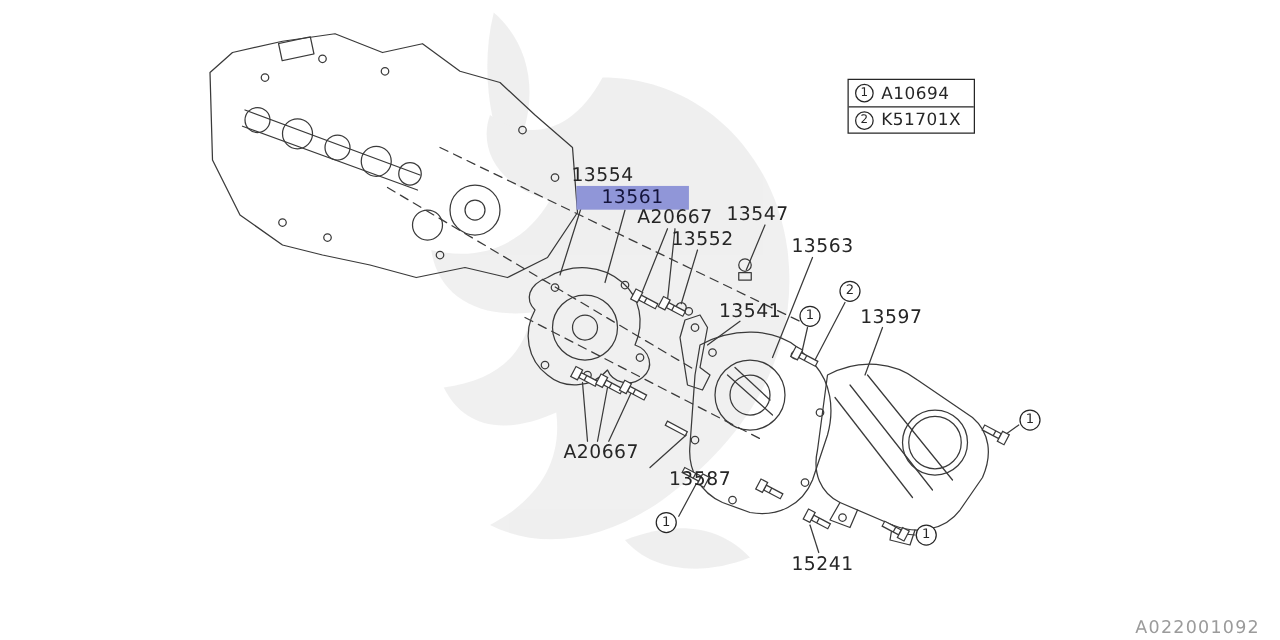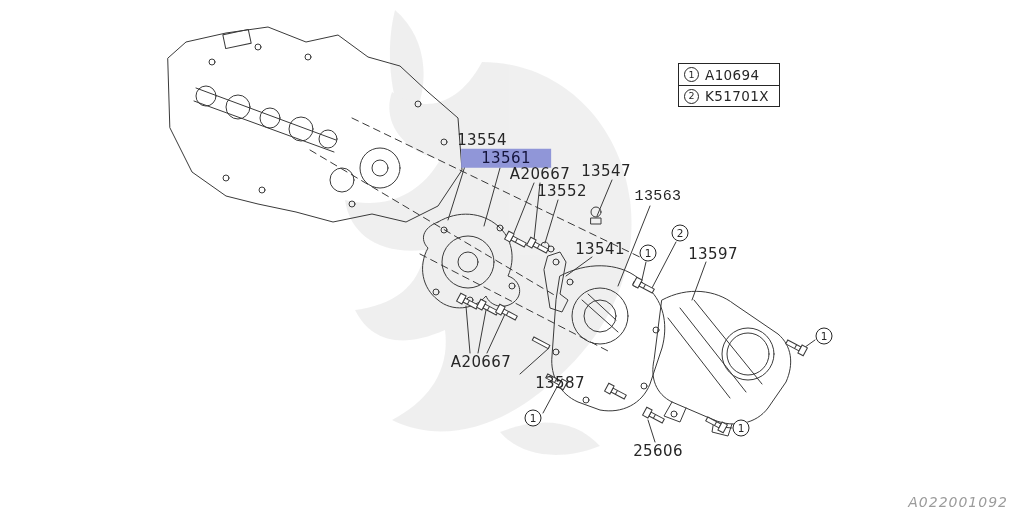--- a/index.html
+++ b/index.html
@@ -27,21 +27,21 @@
   .legend {
     position:absolute; left:678px; top:63px;
     border:1px solid var(--ink,#1d1d1d); background:#fff;
   }
   .legend-row { display:flex; align-items:center; height:21px; padding:0 2px; cursor:pointer; }
   .legend-row + .legend-row { border-top:1px solid var(--ink,#1d1d1d); }
   .legend .marker { width:15px; height:15px; margin:0 3px; font-size:9.5px; flex:0 0 auto; }
   .legend-code { font-size:13.5px; color:var(--ink,#1d1d1d); padding:0 8px 0 3px; letter-spacing:.4px; }
   .footer-code {
     position:absolute; right:16px; bottom:2px;
-    color:var(--muted,#9b9b9b); font-size:14px; letter-spacing:1px;font-style:italic;
+    color:var(--muted,#9b9b9b); font-size:14px; letter-spacing:1px;
   }
 </style>
 </head>
 <body>
 
 <div class="stage">
 
   <svg class="art" viewBox="0 0 1024 512" xmlns="http://www.w3.org/2000/svg">
     <defs>
       <g id="bolt" fill="#ffffff" stroke="#3a3a3a" stroke-width="1">
@@ -162,26 +162,26 @@
     <use href="#bolt" transform="translate(650,414) rotate(28)"></use>
     <use href="#stud" transform="translate(549,347) rotate(208)"></use>
   </svg>
 
   <div class="labels-layer">
       <div class="part-label" style="left: 482px; top: 140px;">13554</div>
       <div class="part-label highlight" style="left: 506px; top: 158px;">13561</div>
       <div class="part-label" style="left: 540px; top: 174px;">A20667</div>
       <div class="part-label" style="left: 606px; top: 171px;">13547</div>
       <div class="part-label" style="left: 562px; top: 191px;">13552</div>
-      <div class="part-label" style="left: 658px; top: 197px; font-family: Liberation Mono, monospace;">13563</div>
+      <div class="part-label" style="left: 658px; top: 197px;">13563</div>
       <div class="part-label" style="left: 600px; top: 249px; text-align: center;">13541</div>
       <div class="part-label" style="left: 713px; top: 254px;">13597</div>
       <div class="part-label" style="left: 481px; top: 362px;">A20667</div>
       <div class="part-label" style="left: 515px; top: 383px; margin-left: 45px;">13587</div>
-      <div class="part-label" style="left: 658px; top: 451px;">25606</div>
+      <div class="part-label" style="left: 658px; top: 451px;">15241</div>
       <div class="marker callout" style="left: 680px; top: 233px;">2</div>
       <div class="marker callout" style="left: 648px; top: 253px;">1</div>
       <div class="marker callout" style="left: 824px; top: 336px;">1</div>
       <div class="marker callout" style="left: 533px; top: 418px;">1</div>
       <div class="marker callout" style="left: 741px; top: 428px;">1</div>
     </div>
 
   <div class="legend">
     <div class="legend-row">
       <span class="marker">1</span>

